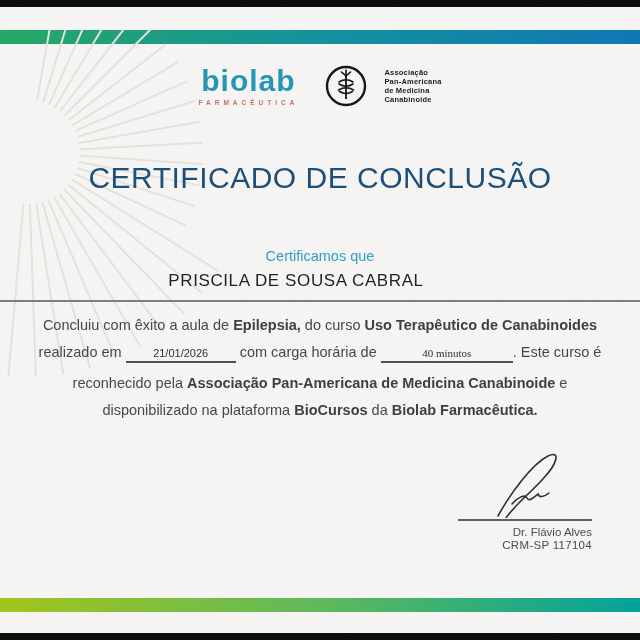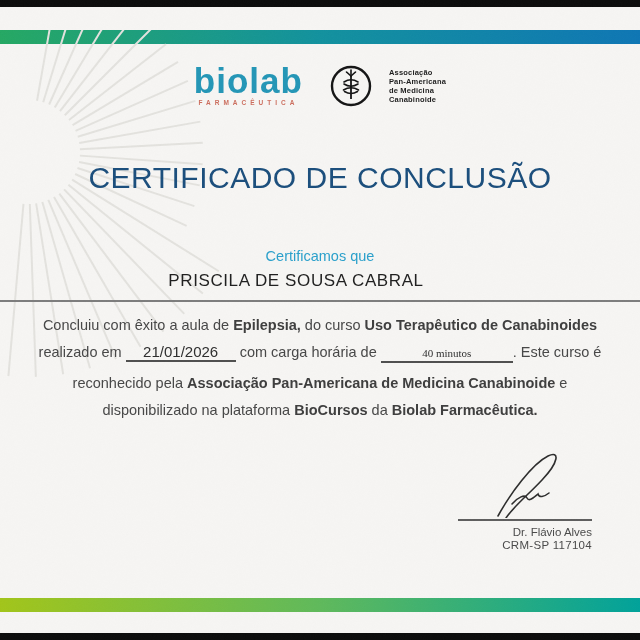--- a/index.html
+++ b/index.html
@@ -21,42 +21,42 @@
   .grad-bar { position:absolute; left:0; width:640px; height:14px; }
   .grad-bar.top { top:30px; background:linear-gradient(90deg,#25a863 0%,#12919e 50%,#0e76b4 100%); }
   .grad-bar.bottom { top:598px; background:linear-gradient(90deg,#a2c51a 0%,#5fb95b 50%,#00a29a 100%); }
 
   .sunburst { position:absolute; left:-20px; top:30px; width:340px; height:360px; pointer-events:none; }
 
   .texture { position:absolute; left:0; top:0; width:640px; height:640px; pointer-events:none; opacity:.55; }
 
   .header { position:absolute; top:64px; left:0; width:640px; display:flex; justify-content:center; align-items:center; gap:26px; }
   .biolab { display:flex; flex-direction:column; align-items:center; }
-  .biolab-word { font-size:35px; font-weight:bold; color:var(--biolab-teal); letter-spacing:1px; line-height:30px; }
+  .biolab-word { font-size:30px; font-weight:bold; color:var(--biolab-teal); letter-spacing:1px; line-height:30px; }
   .biolab-sub { font-size:6.5px; font-weight:bold; color:var(--farma-red); letter-spacing:4px; margin-top:3px; }
   .assoc { display:flex; align-items:center; gap:16px; }
   .assoc-badge { width:44px; height:44px; }
   .assoc-text { font-size:7.5px; font-weight:bold; color:#1c1c1c; line-height:9px; letter-spacing:.2px; }
 
   .title { position:absolute; top:161px; left:0; width:640px; text-align:center;
     font-size:30px; font-weight:normal; color:var(--title-blue); letter-spacing:.5px; }
 
   .certify { position:absolute; top:248px; left:0; width:640px; text-align:center;
     font-size:14.5px; font-weight:normal; color:var(--accent-lightblue); }
   .recipient { position:absolute; top:271px; left:0; width:592px; text-align:center;
     font-size:17px; color:#1f1f1f; letter-spacing:.6px; }
   .name-rule { position:absolute; top:300px; left:0; width:640px; height:2px; background:#7d7d7d; }
 
   .body-text { position:absolute; top:312px; left:20px; width:600px; text-align:center;
     font-size:14.5px; color:var(--body-gray); line-height:27px; }
   .body-text b { color:#3e3e3e; }
   .body-text .row3 { margin-top:4px; }
   .blank { display:inline-block; border-bottom:2px solid #4f4f4f; text-align:center;
     vertical-align:baseline; padding:0 4px 1px; color:#2e2e2e; line-height:14px; }
-  .blank.date { min-width:110px; font-size:15px; font-family:"Liberation Sans",sans-serif; }
+  .blank.date { min-width:110px; font-size:11px; font-family:"Liberation Sans",sans-serif; }
   .blank.duration { min-width:132px; font-size:11px; font-family:"Liberation Serif",serif; }
 
   .sig-block { position:absolute; top:452px; left:0; width:592px; display:flex; flex-direction:column; align-items:flex-end; }
   .sig-scribble { width:120px; height:66px; margin-left:14px; }
   .sig-rule { width:134px; height:2px; background:#5e5e5e; margin-top:1px; }
   .sig-name { margin-top:5px; font-size:11.5px; color:#4a4a4a; }
   .sig-reg { margin-top:1px; font-size:11.5px; color:#4a4a4a; letter-spacing:.3px; }
 </style>
 </head>
 <body style="--title-blue: #1b4e7c; --accent-lightblue: #2aa0cb; --biolab-teal: #2496b6; --farma-red: #cc6e5e;">

